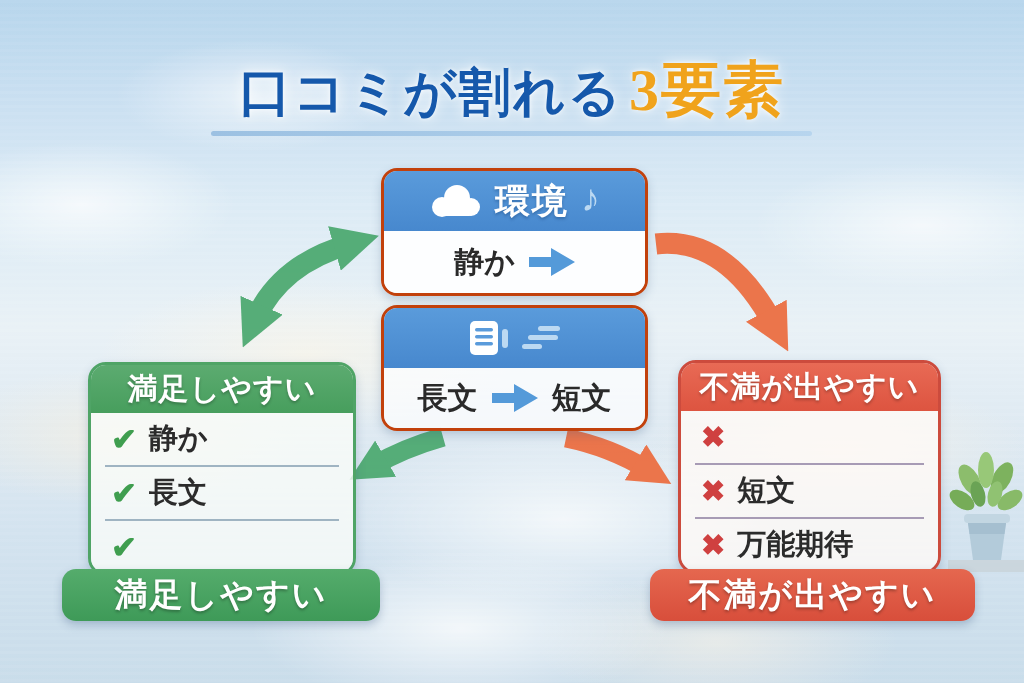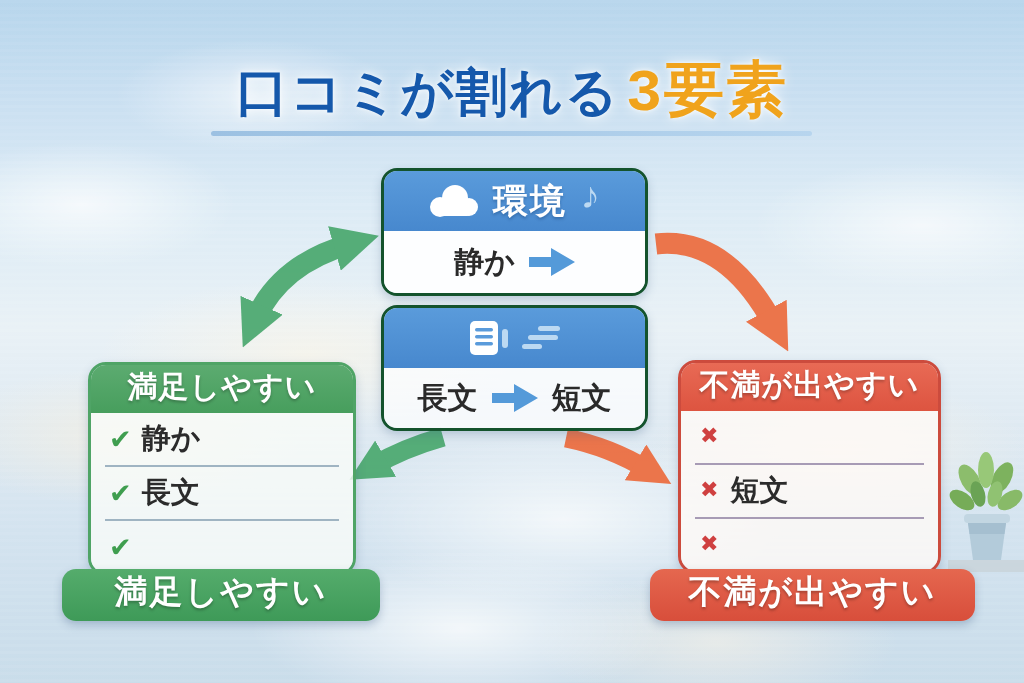--- a/index.html
+++ b/index.html
@@ -1,18 +1,18 @@
 <!DOCTYPE html>
 <html><head>
 <meta charset="utf-8">
 <style>
   html,body{margin:0;padding:0;background:#9db8cc;}
   .canvas{
     position:relative;width:1024px;height:683px;overflow:hidden;
-    font-family:Liberation Mono, monospace;
+    font-family:Liberation Serif, serif;
     -webkit-font-smoothing:antialiased;
   }
   
   .bg{
     position:absolute;inset:0;
     background:
       radial-gradient(ellipse 220px 90px at 8% 30%, rgba(255,255,255,.70), transparent 70%),
       radial-gradient(ellipse 300px 110px at 30% 52%, rgba(250,245,232,.70), transparent 70%),
       radial-gradient(ellipse 260px 100px at 12% 64%, rgba(248,240,224,.65), transparent 70%),
       radial-gradient(ellipse 320px 120px at 55% 76%, rgba(255,255,255,.70), transparent 70%),
@@ -35,21 +35,21 @@
     text-shadow:0 0 14px rgba(255,255,255,.95),0 0 4px rgba(255,255,255,.8);
   }
   .t-main{font-size:52px;color:#1558ab;letter-spacing:2px;}
   .t-gold{font-size:60px;color:#f0a31c;letter-spacing:2px;margin-left:6px;}
   .underline{
     position:absolute;left:211px;top:131px;width:601px;height:5px;border-radius:3px;
     background:linear-gradient(90deg,#9cc1e2,#b7d5ee);
   }
   
   .factor-box{
-    position:absolute;width:261px;border:3px solid #14532d;border-radius:16px;
+    position:absolute;width:261px;border:3px solid #c2410c;border-radius:16px;
     overflow:hidden;box-shadow:0 4px 10px rgba(60,90,130,.25);
   }
   .factor-box.env{left:381px;top:168px;height:122px;}
   .factor-box.vol{left:381px;top:305px;height:120px;}
   .f-header{
     height:60px;display:flex;align-items:center;justify-content:center;gap:12px;
     background:linear-gradient(180deg,#5a9bdb,#4788ce);
   }
   .f-label{font-size:35px;font-weight:bold;color:#fff;letter-spacing:2px;
     text-shadow:0 2px 3px rgba(0,40,90,.30);}
@@ -214,18 +214,19 @@
         <span class="crs">✖</span>
       </div>
       <div class="divider"></div>
       <div class="o-row">
         <span class="crs">✖</span>
         <span>短文</span>
       </div>
       <div class="divider"></div>
       <div class="o-row">
         <span class="crs">✖</span>
+        <span>万能期待</span>
       </div>
     </div>
   </div>
   <div class="banner rb">不満が出やすい</div>
 
 </div>
 
 </body></html>

